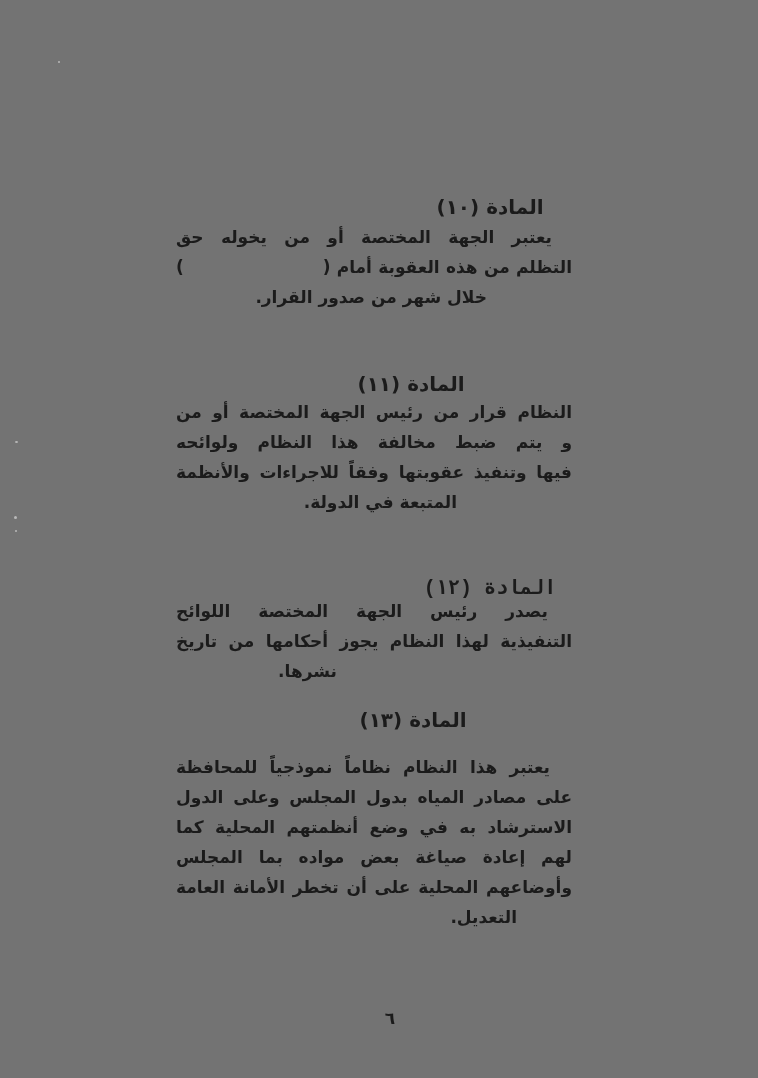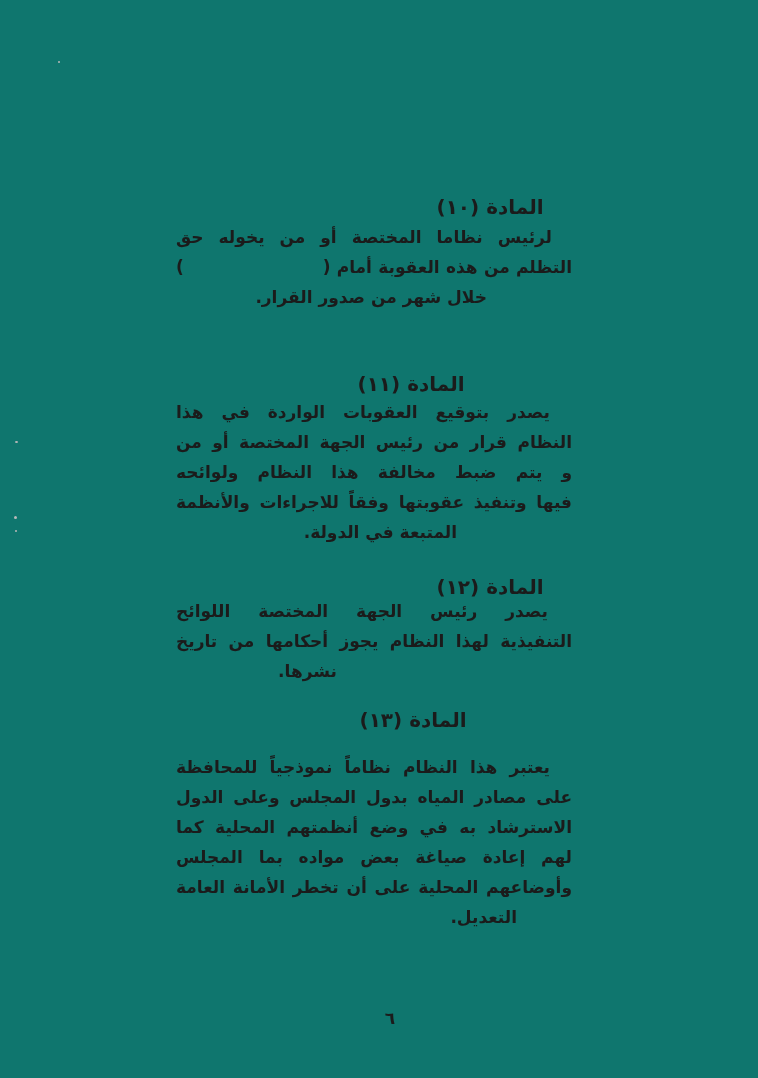--- a/index.html
+++ b/index.html
@@ -1,20 +1,20 @@
 <!DOCTYPE html>
 <html lang="ar" dir="rtl"><head>
 <meta charset="utf-8">
 <style>
   html,body{margin:0;padding:0;background:#e8e8e8;}
   .page{
     position:relative;
     width:758px;height:1078px;
     margin:0 auto;
-    background:#0f766e;
+    background:#737373;
     color:#1b1b1b;
     font-family:"DejaVu Sans", sans-serif;
     overflow:hidden;
     direction:rtl;
   }
   .article-title{
     position:absolute;
     left:176px;width:396px;
     text-align:center;
     font-size:20px;font-weight:bold;
@@ -51,33 +51,32 @@
   }
 </style>
 </head>
 <body>
 
 <div class="page">
 
   <main id="document-body">
       <div class="article-title" style="top: 195px;"><span class="title-inner" style="left: 116px;">المادة (١٠)</span></div>
       <div class="para" style="top: 222px;">
-        <div class="line justify" style="padding-right: 20px;">لرئيس نظاما المختصة أو من يخوله حق</div>
+        <div class="line justify" style="padding-right: 20px;">يعتبر الجهة المختصة أو من يخوله حق</div>
         <div class="line justify">التظلم من هذه العقوبة أمام (&nbsp;&nbsp;&nbsp;&nbsp;&nbsp;&nbsp;&nbsp;&nbsp;&nbsp;&nbsp;&nbsp;&nbsp;&nbsp;&nbsp;&nbsp;&nbsp;&nbsp;&nbsp;&nbsp;&nbsp;&nbsp;&nbsp;)</div>
         <div class="line right" style="padding-right: 85px;">خلال شهر من صدور القرار.</div>
       </div>
       <div class="article-title" style="top: 372px;"><span class="title-inner" style="left: 37px; text-align: right;">المادة (١١)</span></div>
       <div class="para" style="top: 397px;">
-        <div class="line justify" style="padding-right: 22px;">يصدر بتوقيع العقوبات الواردة في هذا</div>
         <div class="line justify">النظام قرار من رئيس الجهة المختصة أو من يخوله</div>
         <div class="line justify">و يتم ضبط مخالفة هذا النظام ولوائحه والتحقيق</div>
         <div class="line justify">فيها وتنفيذ عقوبتها وفقاً للاجراءات والأنظمة</div>
         <div class="line right" style="padding-right: 115px;">المتبعة في الدولة.</div>
       </div>
-      <div class="article-title" style="top: 575px;"><span class="title-inner" style="left: 116px;">المادة (١٢)</span></div>
+      <div class="article-title" style="top: 575px; font-family: Liberation Mono, monospace;"><span class="title-inner" style="left: 116px;">المادة (١٢)</span></div>
       <div class="para" style="top: 596px;">
         <div class="line justify" style="padding-right: 24px;">يصدر رئيس الجهة المختصة اللوائح</div>
         <div class="line justify">التنفيذية لهذا النظام يجوز أحكامها من تاريخ</div>
         <div class="line right" style="padding-right: 235px; text-align: right;">نشرها.</div>
       </div>
       <div class="article-title" style="top: 708px;"><span class="title-inner" style="left: 39px;">المادة (١٣)</span></div>
       <div class="para" style="top: 752px;">
         <div class="line justify" style="padding-right: 22px;">يعتبر هذا النظام نظاماً نموذجياً للمحافظة</div>
         <div class="line justify">على مصادر المياه بدول المجلس وعلى الدول الأعضاء</div>
         <div class="line justify">الاسترشاد به في وضع أنظمتهم المحلية كما يجوز</div>

